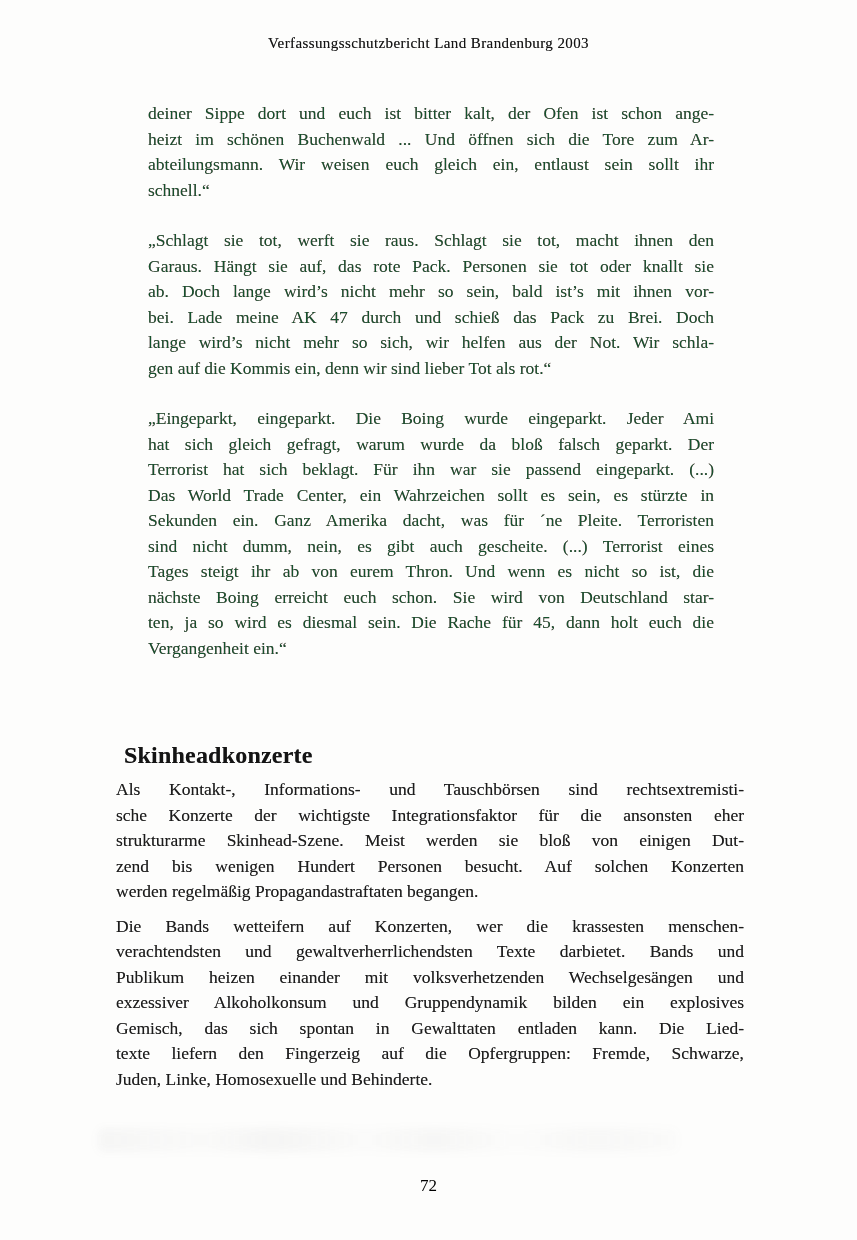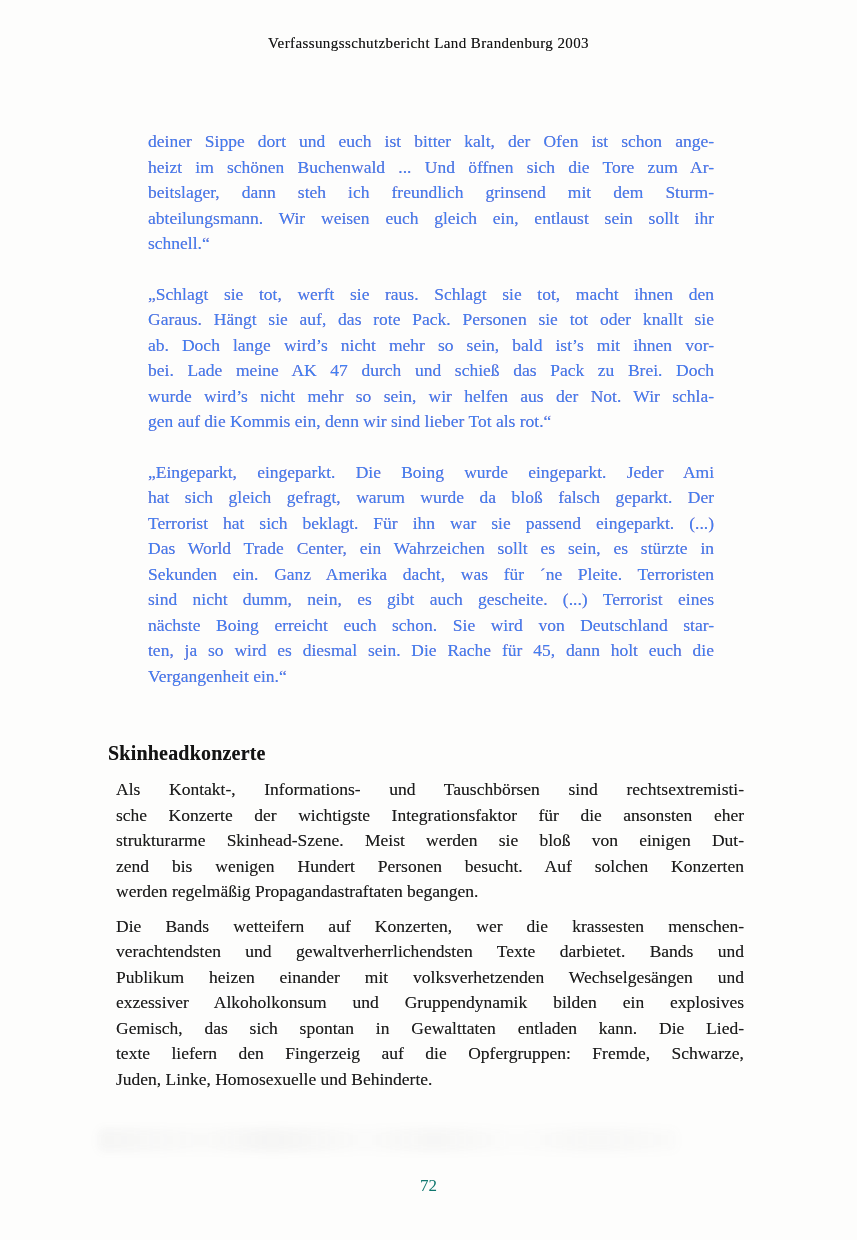--- a/index.html
+++ b/index.html
@@ -21,34 +21,34 @@
     left: 0;
     width: 100%;
     text-align: center;
     font-size: 15px;
     letter-spacing: 0.4px;
     color: #151515;
     text-shadow: 0 0 0.5px rgba(20,20,20,0.55);
   }
   .quote-block {
     position: absolute;
-    top: 129px;
+    top: 101px;
     left: 148px;
     width: 566px;
     font-size: 17.5px;
     line-height: 25.5px;
-    color: #3b82f6;
+    color: #14532d;
     text-shadow: 0 0 0.5px rgba(201,26,93,0.6);
   }
   .quote-paragraph + .quote-paragraph { margin-top: 25px; }
   .section-heading {
     position: absolute;
     top: 742px;
-    left: 108px;
-    font-size: 20px;
+    left: 124px;
+    font-size: 24px;
     font-weight: bold;
     color: #141414;
     letter-spacing: 0.2px;
     text-shadow: 0 0 0.5px rgba(15,15,15,0.5);
   }
   .body-block {
     position: absolute;
     top: 777px;
     left: 116px;
     width: 628px;
@@ -66,21 +66,21 @@
   .line.last {
     text-align-last: left;
   }
   .page-number {
     position: absolute;
     top: 1176px;
     left: 0;
     width: 100%;
     text-align: center;
     font-size: 17px;
-    color: #0f766e;
+    color: #000000;
   }
   .scan-artifact {
     position: absolute;
     top: 1128px;
     left: 98px;
     width: 580px;
     height: 24px;
     background:
       linear-gradient(90deg,
         rgba(120,120,125,0.10) 0%, rgba(120,120,125,0.04) 18%,
@@ -96,39 +96,39 @@
 <body>
 
 <div class="page">
 
   <div class="page-header">Verfassungsschutzbericht Land Brandenburg 2003</div>
 
   <div class="quote-block">
     <div class="quote-paragraph">
         <div class="line">deiner Sippe dort und euch ist bitter kalt, der Ofen ist schon ange-</div>
         <div class="line">heizt im schönen Buchenwald ... Und öffnen sich die Tore zum Ar-</div>
-        <div class="line">beitslager, dann steh ich freundlich grinsend mit dem Sturm-</div>
         <div class="line">abteilungsmann. Wir weisen euch gleich ein, entlaust sein sollt ihr</div>
         <div class="line last">schnell.“</div>
       </div>
     <div class="quote-paragraph">
         <div class="line">„Schlagt sie tot, werft sie raus. Schlagt sie tot, macht ihnen den</div>
         <div class="line">Garaus. Hängt sie auf, das rote Pack. Personen sie tot oder knallt sie</div>
         <div class="line">ab. Doch lange wird’s nicht mehr so sein, bald ist’s mit ihnen vor-</div>
         <div class="line">bei. Lade meine AK 47 durch und schieß das Pack zu Brei. Doch</div>
-        <div class="line">wurde wird’s nicht mehr so sein, wir helfen aus der Not. Wir schla-</div>
+        <div class="line">lange wird’s nicht mehr so sich, wir helfen aus der Not. Wir schla-</div>
         <div class="line last">gen auf die Kommis ein, denn wir sind lieber Tot als rot.“</div>
       </div>
     <div class="quote-paragraph">
         <div class="line">„Eingeparkt, eingeparkt. Die Boing wurde eingeparkt. Jeder Ami</div>
         <div class="line">hat sich gleich gefragt, warum wurde da bloß falsch geparkt. Der</div>
         <div class="line">Terrorist hat sich beklagt. Für ihn war sie passend eingeparkt. (...)</div>
         <div class="line">Das World Trade Center, ein Wahrzeichen sollt es sein, es stürzte in</div>
         <div class="line">Sekunden ein. Ganz Amerika dacht, was für ´ne Pleite. Terroristen</div>
         <div class="line">sind nicht dumm, nein, es gibt auch gescheite. (...) Terrorist eines</div>
+        <div class="line">Tages steigt ihr ab von eurem Thron. Und wenn es nicht so ist, die</div>
         <div class="line">nächste Boing erreicht euch schon. Sie wird von Deutschland star-</div>
         <div class="line">ten, ja so wird es diesmal sein. Die Rache für 45, dann holt euch die</div>
         <div class="line last">Vergangenheit ein.“</div>
       </div>
   </div>
 
   <div class="section-heading">Skinheadkonzerte</div>
 
   <div class="body-block">
     <div class="body-paragraph">

